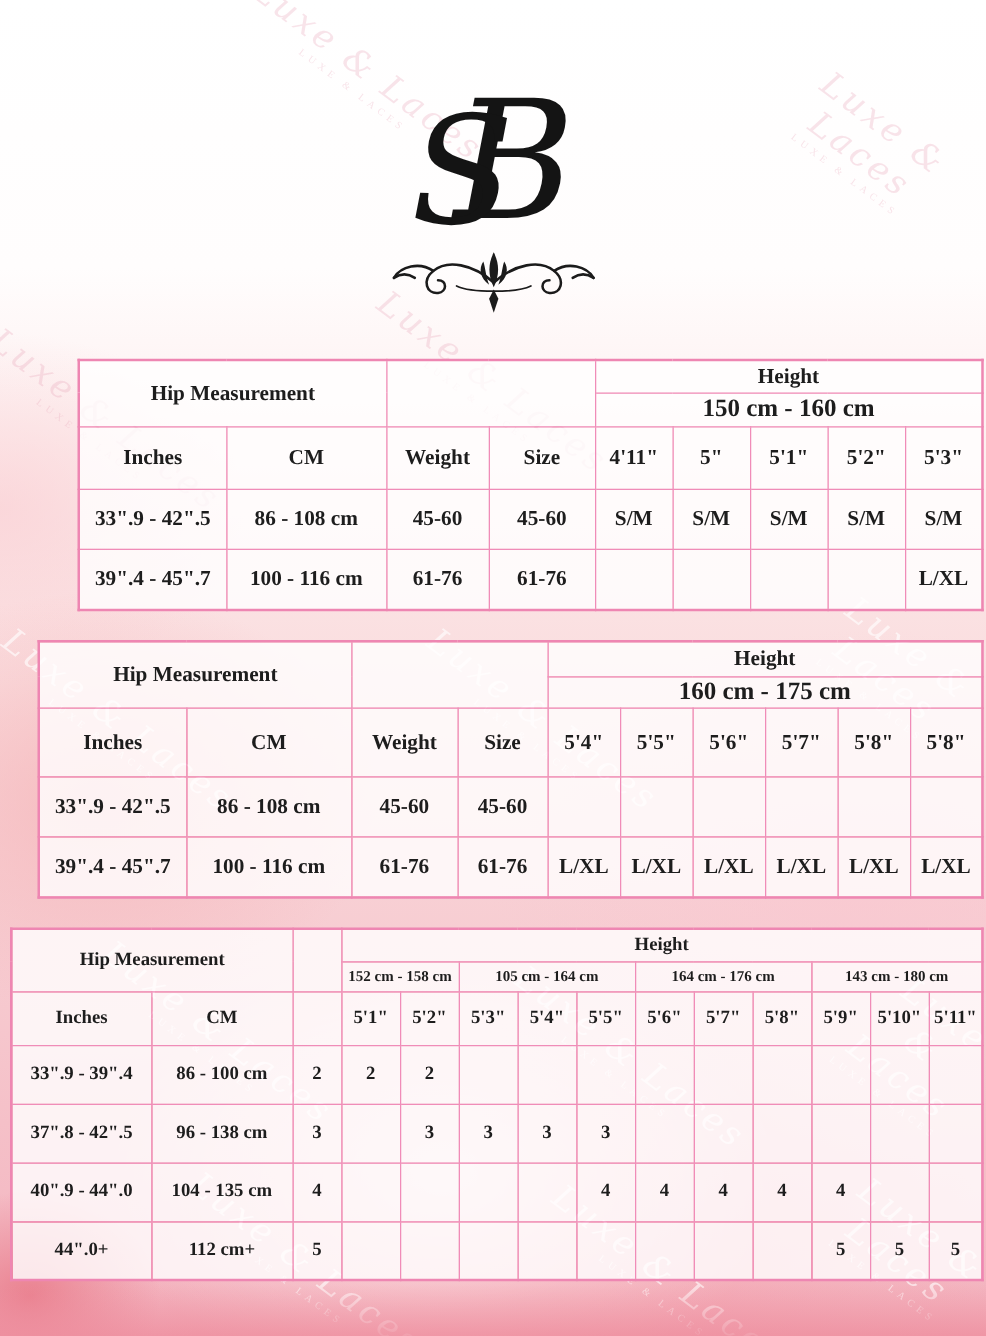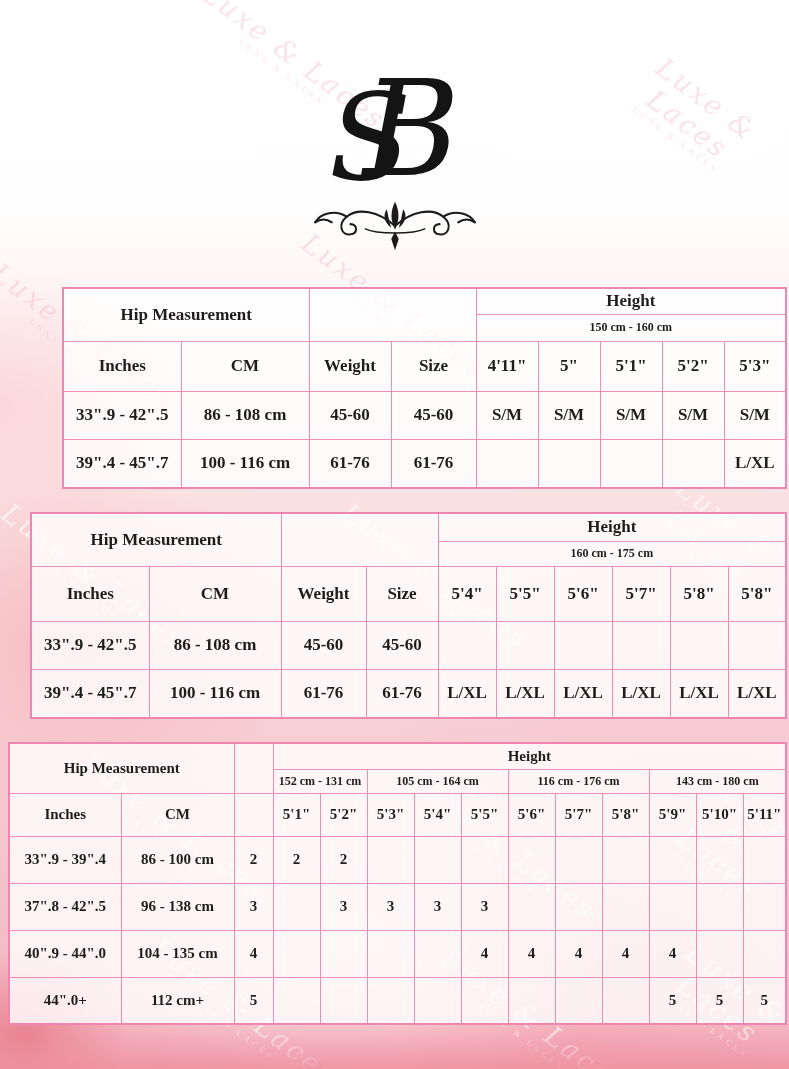--- a/index.html
+++ b/index.html
@@ -61,21 +61,21 @@
     font-weight:700;
     white-space:nowrap;
     overflow:hidden;
     padding:0;
     box-sizing:border-box;
   }
   .t1{left:62px;top:287px;width:723px;}
   .t2{left:30px;top:512px;width:755px;}
   .t3{left:8px;top:742px;width:777px;}
   .t1 td,.t2 td{font-size:17px;}
-  .t1 .range-row td,.t2 .range-row td{font-size:12px;}
+  .t1 .range-row td,.t2 .range-row td{font-size:20px;}
   .t3 td{font-size:15px;}
   .t3 .range-row td{font-size:12px;}
   tr.h26{height:26px;}  tr.h27{height:27px;}  tr.h50{height:50px;}
   tr.h48{height:48px;}  tr.h49{height:49px;}  tr.h28{height:28px;}
   tr.h25{height:25px;}  tr.h55{height:55px;}  tr.h24{height:24px;}
   tr.h43{height:43px;}  tr.h47{height:47px;}
   td.hl-y{background:#f9f3d6;}
   td.hl-p{background:#f9dcee;}
   td.hl-b{background:#e4f1f8;}
 </style>
@@ -297,23 +297,23 @@
         <col style="width:47px">
         <col style="width:43px">
     </colgroup>
     <tbody>
         <tr class="h26">
       <td colspan="2" rowspan="2">Hip Measurement</td>
       <td rowspan="2"></td>
       <td colspan="11">Height</td>
     </tr>
     <tr class="h24 range-row">
-      <td colspan="2">152 cm - 131 cm</td>
+      <td colspan="2">152 cm - 158 cm</td>
       <td colspan="3">105 cm - 164 cm</td>
-      <td colspan="3">116 cm - 176 cm</td>
+      <td colspan="3">164 cm - 176 cm</td>
       <td colspan="3">143 cm - 180 cm</td>
     </tr>
     <tr class="h43">
       <td>Inches</td>
       <td>CM</td>
       <td></td>
       <td>5'1"</td>
       <td>5'2"</td>
       <td>5'3"</td>
       <td>5'4"</td>

